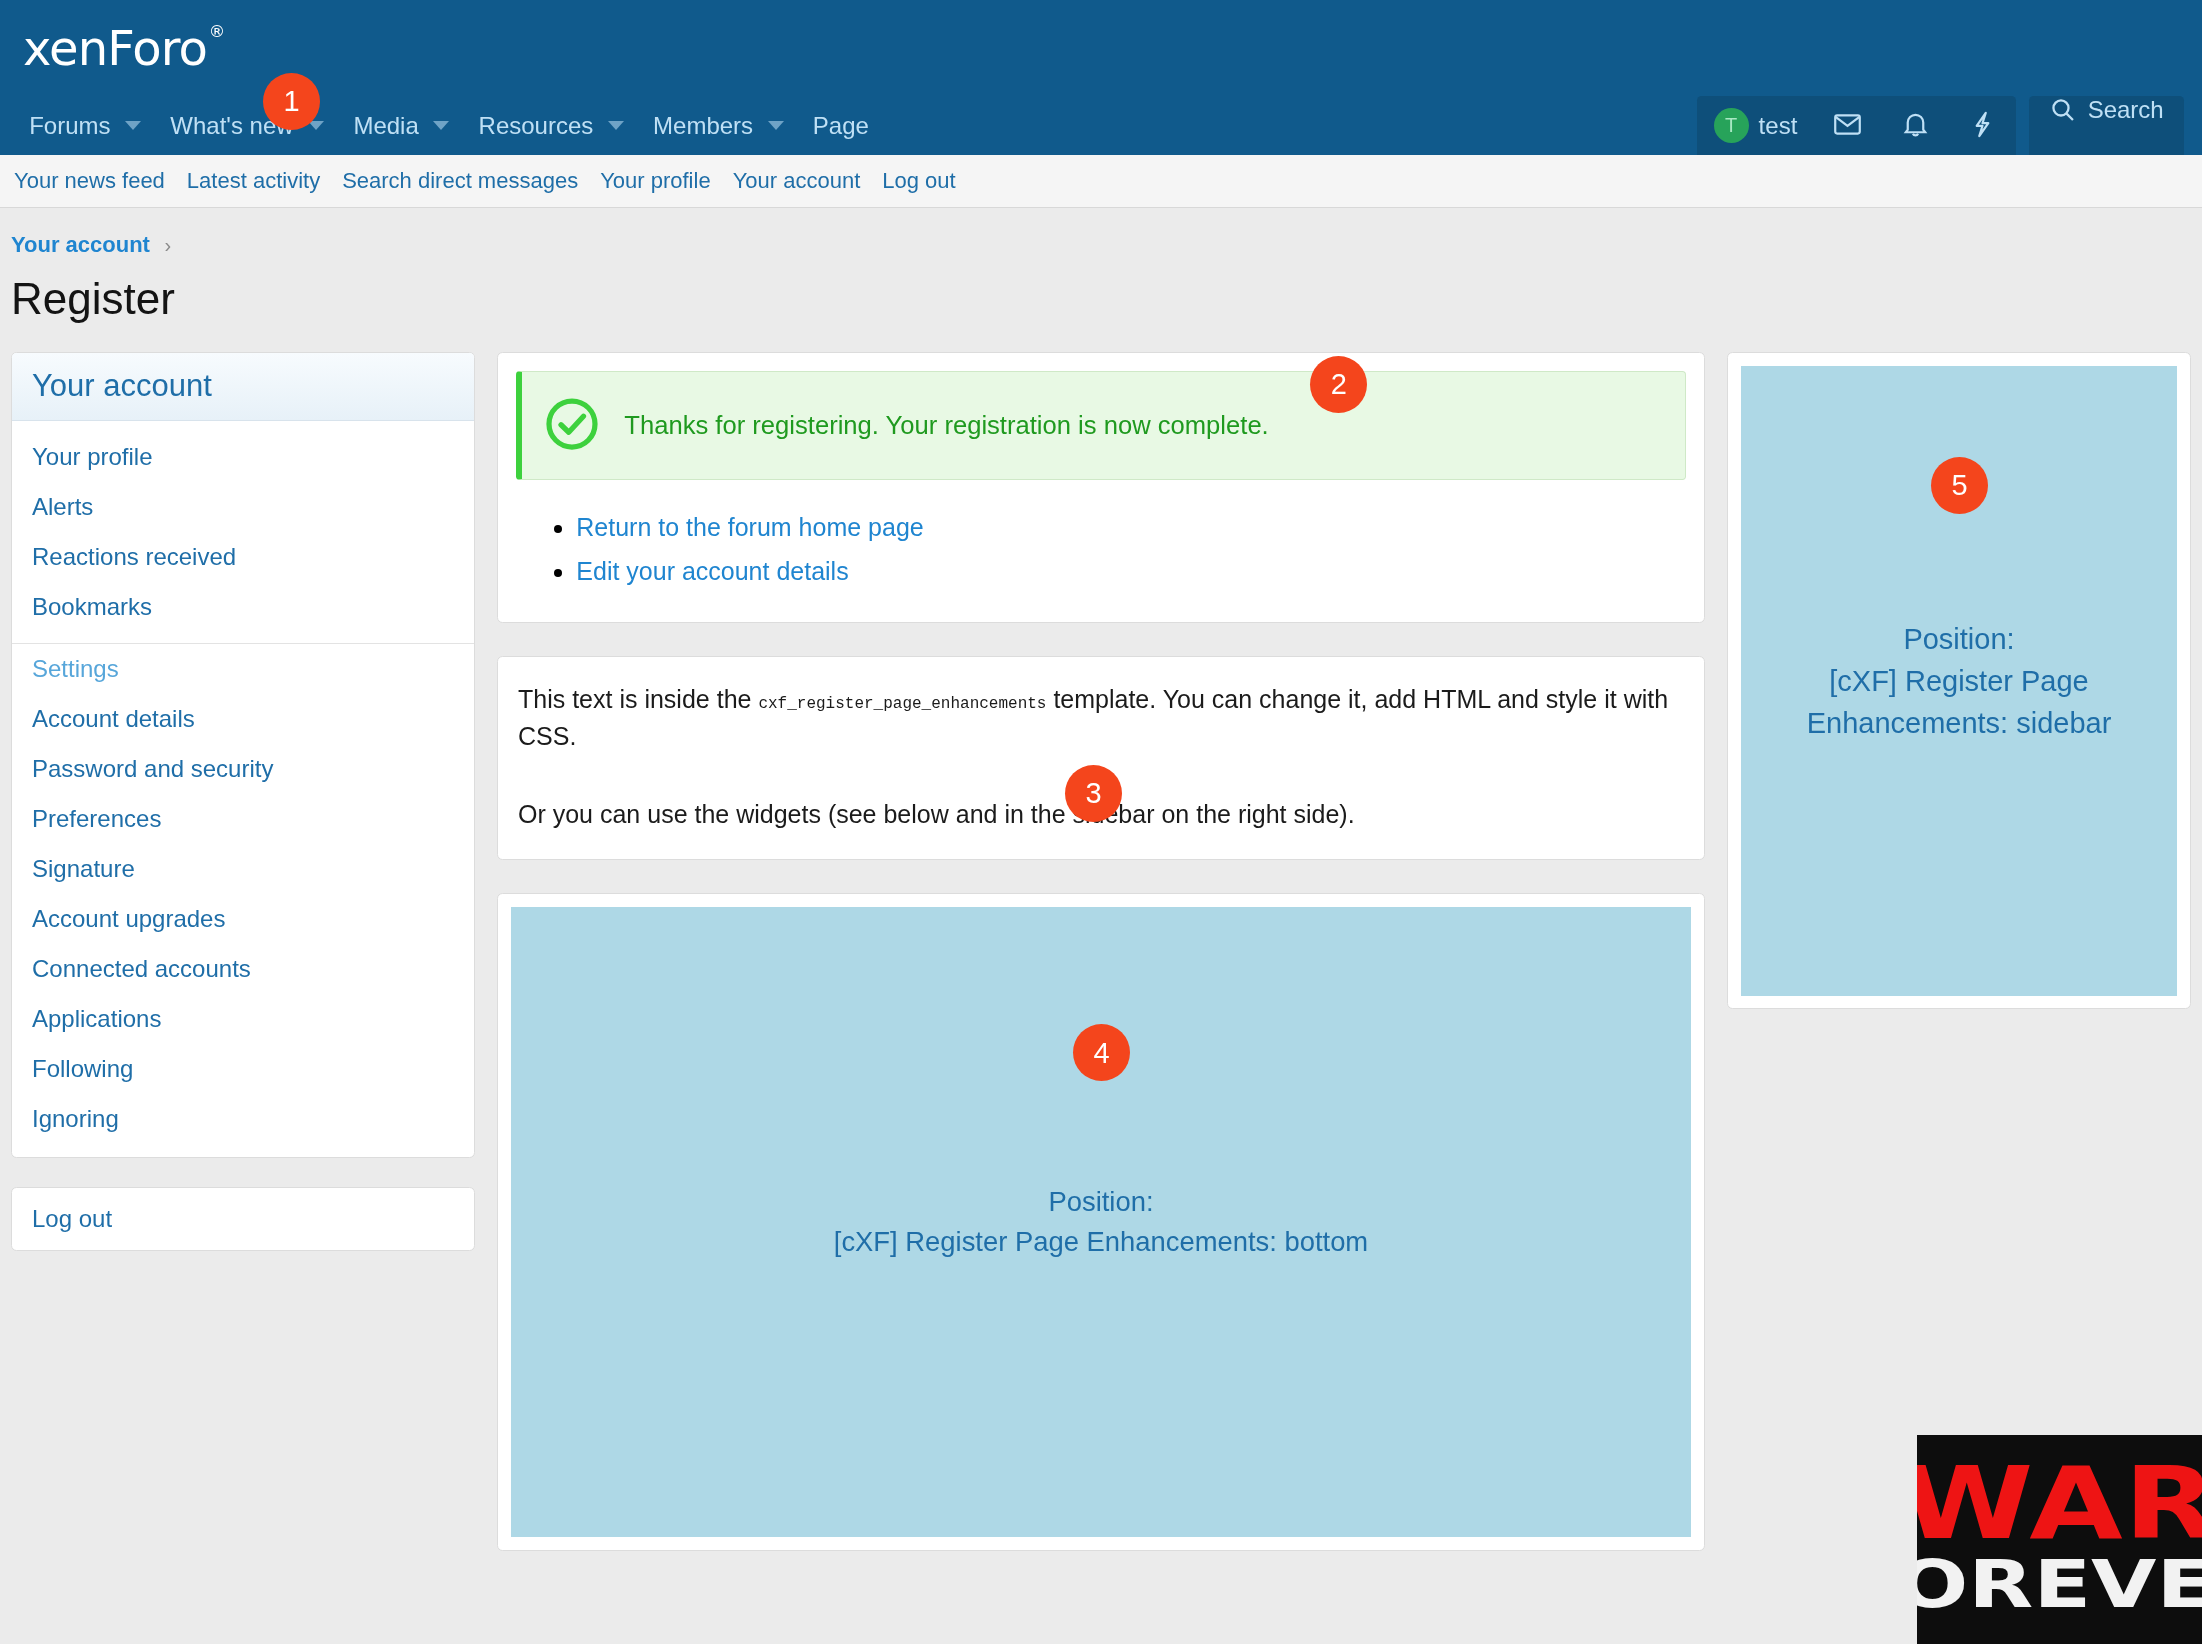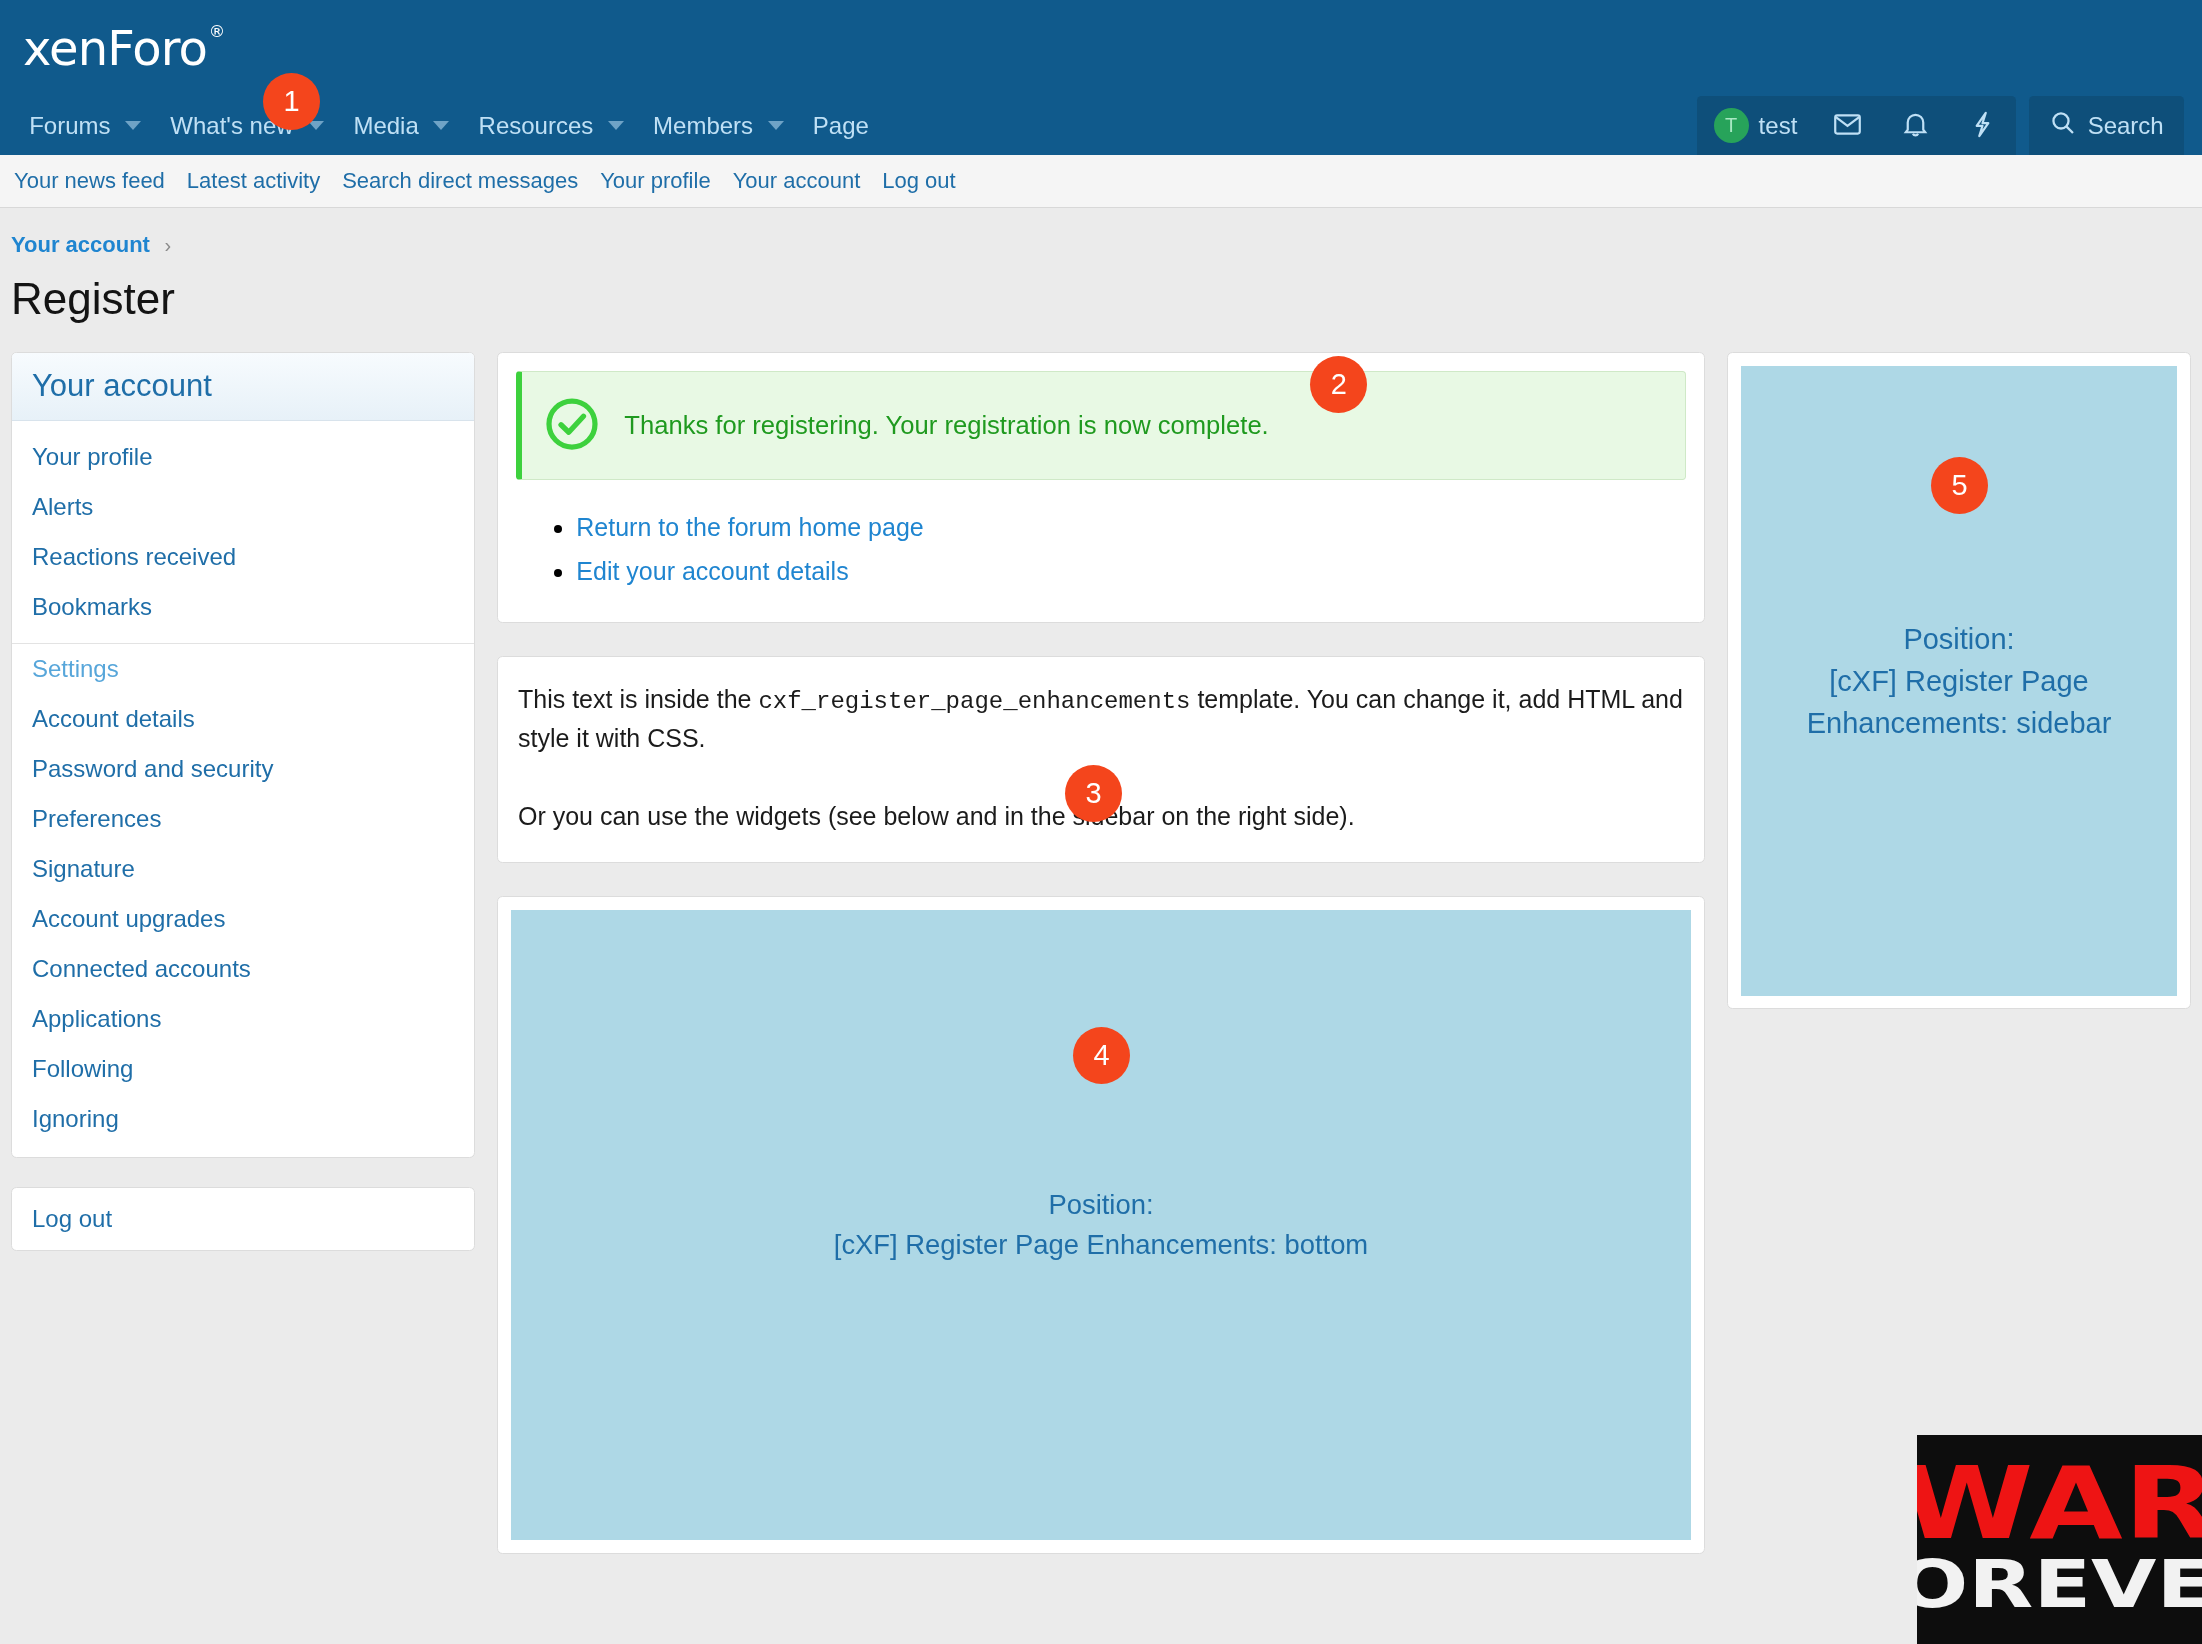--- a/index.html
+++ b/index.html
@@ -93,21 +93,21 @@
     display: flex; align-items: center; justify-content: center;
     margin-right: 10px;
   }
   .icon-btn {
     display: flex; align-items: center; justify-content: center;
     padding: 0 18.3px; height: 100%; cursor: pointer;
   }
   .search-group {
     background: #0e4f7a;
     border-radius: 4.6px 4.6px 0 0;
-    display: flex; align-items: center;
+    display: flex; 
     padding: 0 20px;
     color: #bfe0f5;
     font-size: 24px;
     cursor: pointer;
   }
   .search-group svg { margin-right: 11px; }
 
   
   .subnav {
     background: #f5f5f5;
@@ -238,21 +238,21 @@
     padding: 24px 20px 27.4px 20px;
     position: relative;
   }
   .panel-template p {
     margin: 0 0 12.8px 0;
     font-size: 25px;
     color: #1b1b1b;
     line-height: 1.45;
   }
   .panel-template p.second { margin-top: 42px; margin-bottom: 0; }
-  .mono { font-family: "Liberation Mono", monospace; font-size: 24px; }
+  .mono { font-family: "Liberation Mono", monospace; font-size: 16px; }
 
   
   .widget-block {
     margin-top: 33px;
     padding: 12.8px;
   }
   .widget-inner {
     background: #aed8e6;
     display: flex;
     flex-direction: column;

